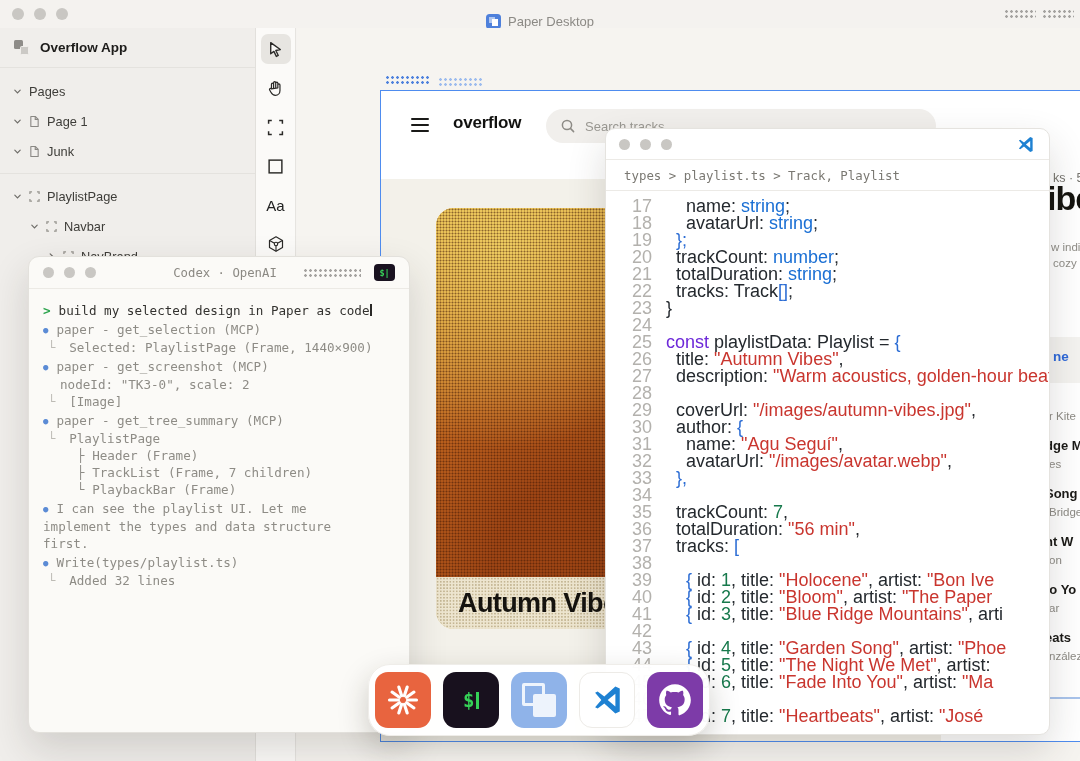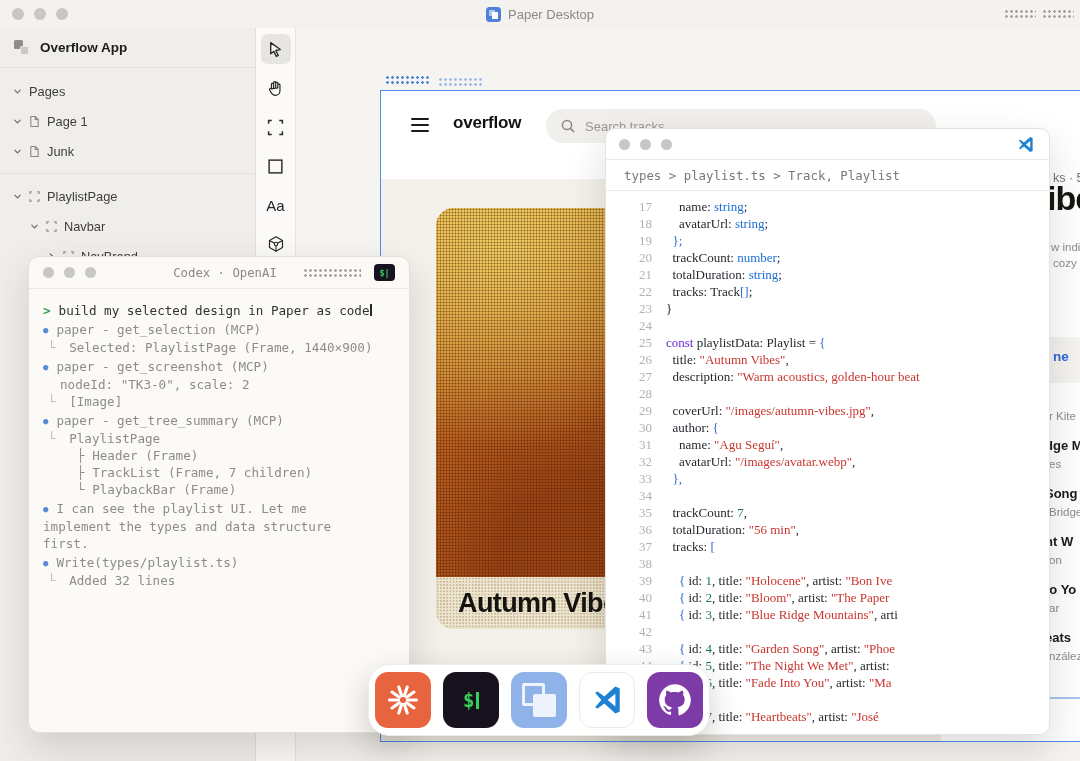--- a/index.html
+++ b/index.html
@@ -4,21 +4,21 @@
 <style>
   * { margin:0; padding:0; box-sizing:border-box; }
   html,body { width:1080px; height:761px; overflow:hidden; }
   body { font-family:"Liberation Sans", sans-serif; background:#F5F3F0; position:relative; }
   .screen { position:absolute; inset:0; }
 
   
   .menubar { position:absolute; left:0; top:0; width:1080px; height:28px; background:#F4F2EF; }
   .mb-lights { position:absolute; left:12px; top:8px; display:flex; gap:10px; }
   .light { width:12px; height:12px; border-radius:50%; background:#C9C7C3; }
-  .mb-center { position:absolute; left:0; right:0; top:0; height:28px; display:flex; align-items:center; justify-content:center; gap:7px; }
+  .mb-center { position:absolute; left:0; right:0; top:7px; height:28px; display:flex; align-items:center; justify-content:center; gap:7px; }
   .mb-title { font-size:13px; color:#8C8A85; font-weight:500; }
   .dots { background-image:radial-gradient(circle, #A5A3A0 1.2px, transparent 1.5px); background-size:5px 5px; }
   .mb-dots1 { position:absolute; right:44px; top:9px; width:32px; height:11px; }
   .mb-dots2 { position:absolute; right:6px; top:9px; width:32px; height:11px; }
 
   
   .paper-ic { position:relative; border-radius:3.5px; }
   .paper-ic .sq-back { position:absolute; left:20%; top:20%; width:42%; height:42%; }
   .paper-ic .sq-front { position:absolute; right:18%; bottom:18%; width:44%; height:44%; }
 
@@ -103,21 +103,21 @@
   .t-tree { padding-left:34px; }
 
   
   .editor { position:absolute; left:605px; top:128px; width:445px; height:607px; background:#FFFFFF; border:1px solid #E5E3DF; border-radius:10px; box-shadow:0 16px 38px rgba(45,40,30,.16); z-index:20; overflow:hidden; }
   .e-bar { position:relative; height:30px; }
   .e-lights { position:absolute; left:13px; top:10px; display:flex; gap:10px; }
   .e-lights .light { width:11px; height:11px; }
   .e-vsc { position:absolute; right:14px; top:6px; }
   .e-crumb { height:32px; border-top:1px solid #ECEAE6; border-bottom:1px solid #ECEAE6; display:flex; align-items:center; padding-left:18px;
     font-family:"DejaVu Sans Mono", monospace; font-size:12.4px; color:#7A7872; }
-  .e-code { padding:7px 0 0 16px; font-family:Liberation Serif, serif; font-size:13px; line-height:17px; }
+  .e-code { padding:7px 0 0 16px; font-family:Liberation Sans, sans-serif; font-size:18px; line-height:17px; }
   .c-row { display:flex; height:17px; }
   .c-num { width:30px; text-align:right; color:#B3B1AD; flex:none; }
   .c-txt { margin-left:14px; white-space:pre; color:#24292E; }
   .tk-p { color:#24292E; } .tk-k { color:#6d28d9; } .tk-t { color:#1A6FD4; }
   .tk-s { color:#C9352E; } .tk-n { color:#17794C; } .tk-b { color:#2B6CD4; }
 
   
   .dock { position:absolute; left:368px; top:664px; width:342px; height:72px; background:rgba(255,255,255,.96); border:1px solid #EFEDE9; border-radius:22px; box-shadow:0 12px 30px rgba(40,35,25,.22); z-index:30; display:flex; align-items:center; justify-content:center; gap:12px; }
   .dock-ic { width:56px; height:56px; border-radius:13px; position:relative; display:flex; align-items:center; justify-content:center; }
   .dock-term { font-family:"DejaVu Sans Mono",monospace; color:#35D257; font-size:19px; font-weight:700; display:flex; align-items:center; gap:2px; }

